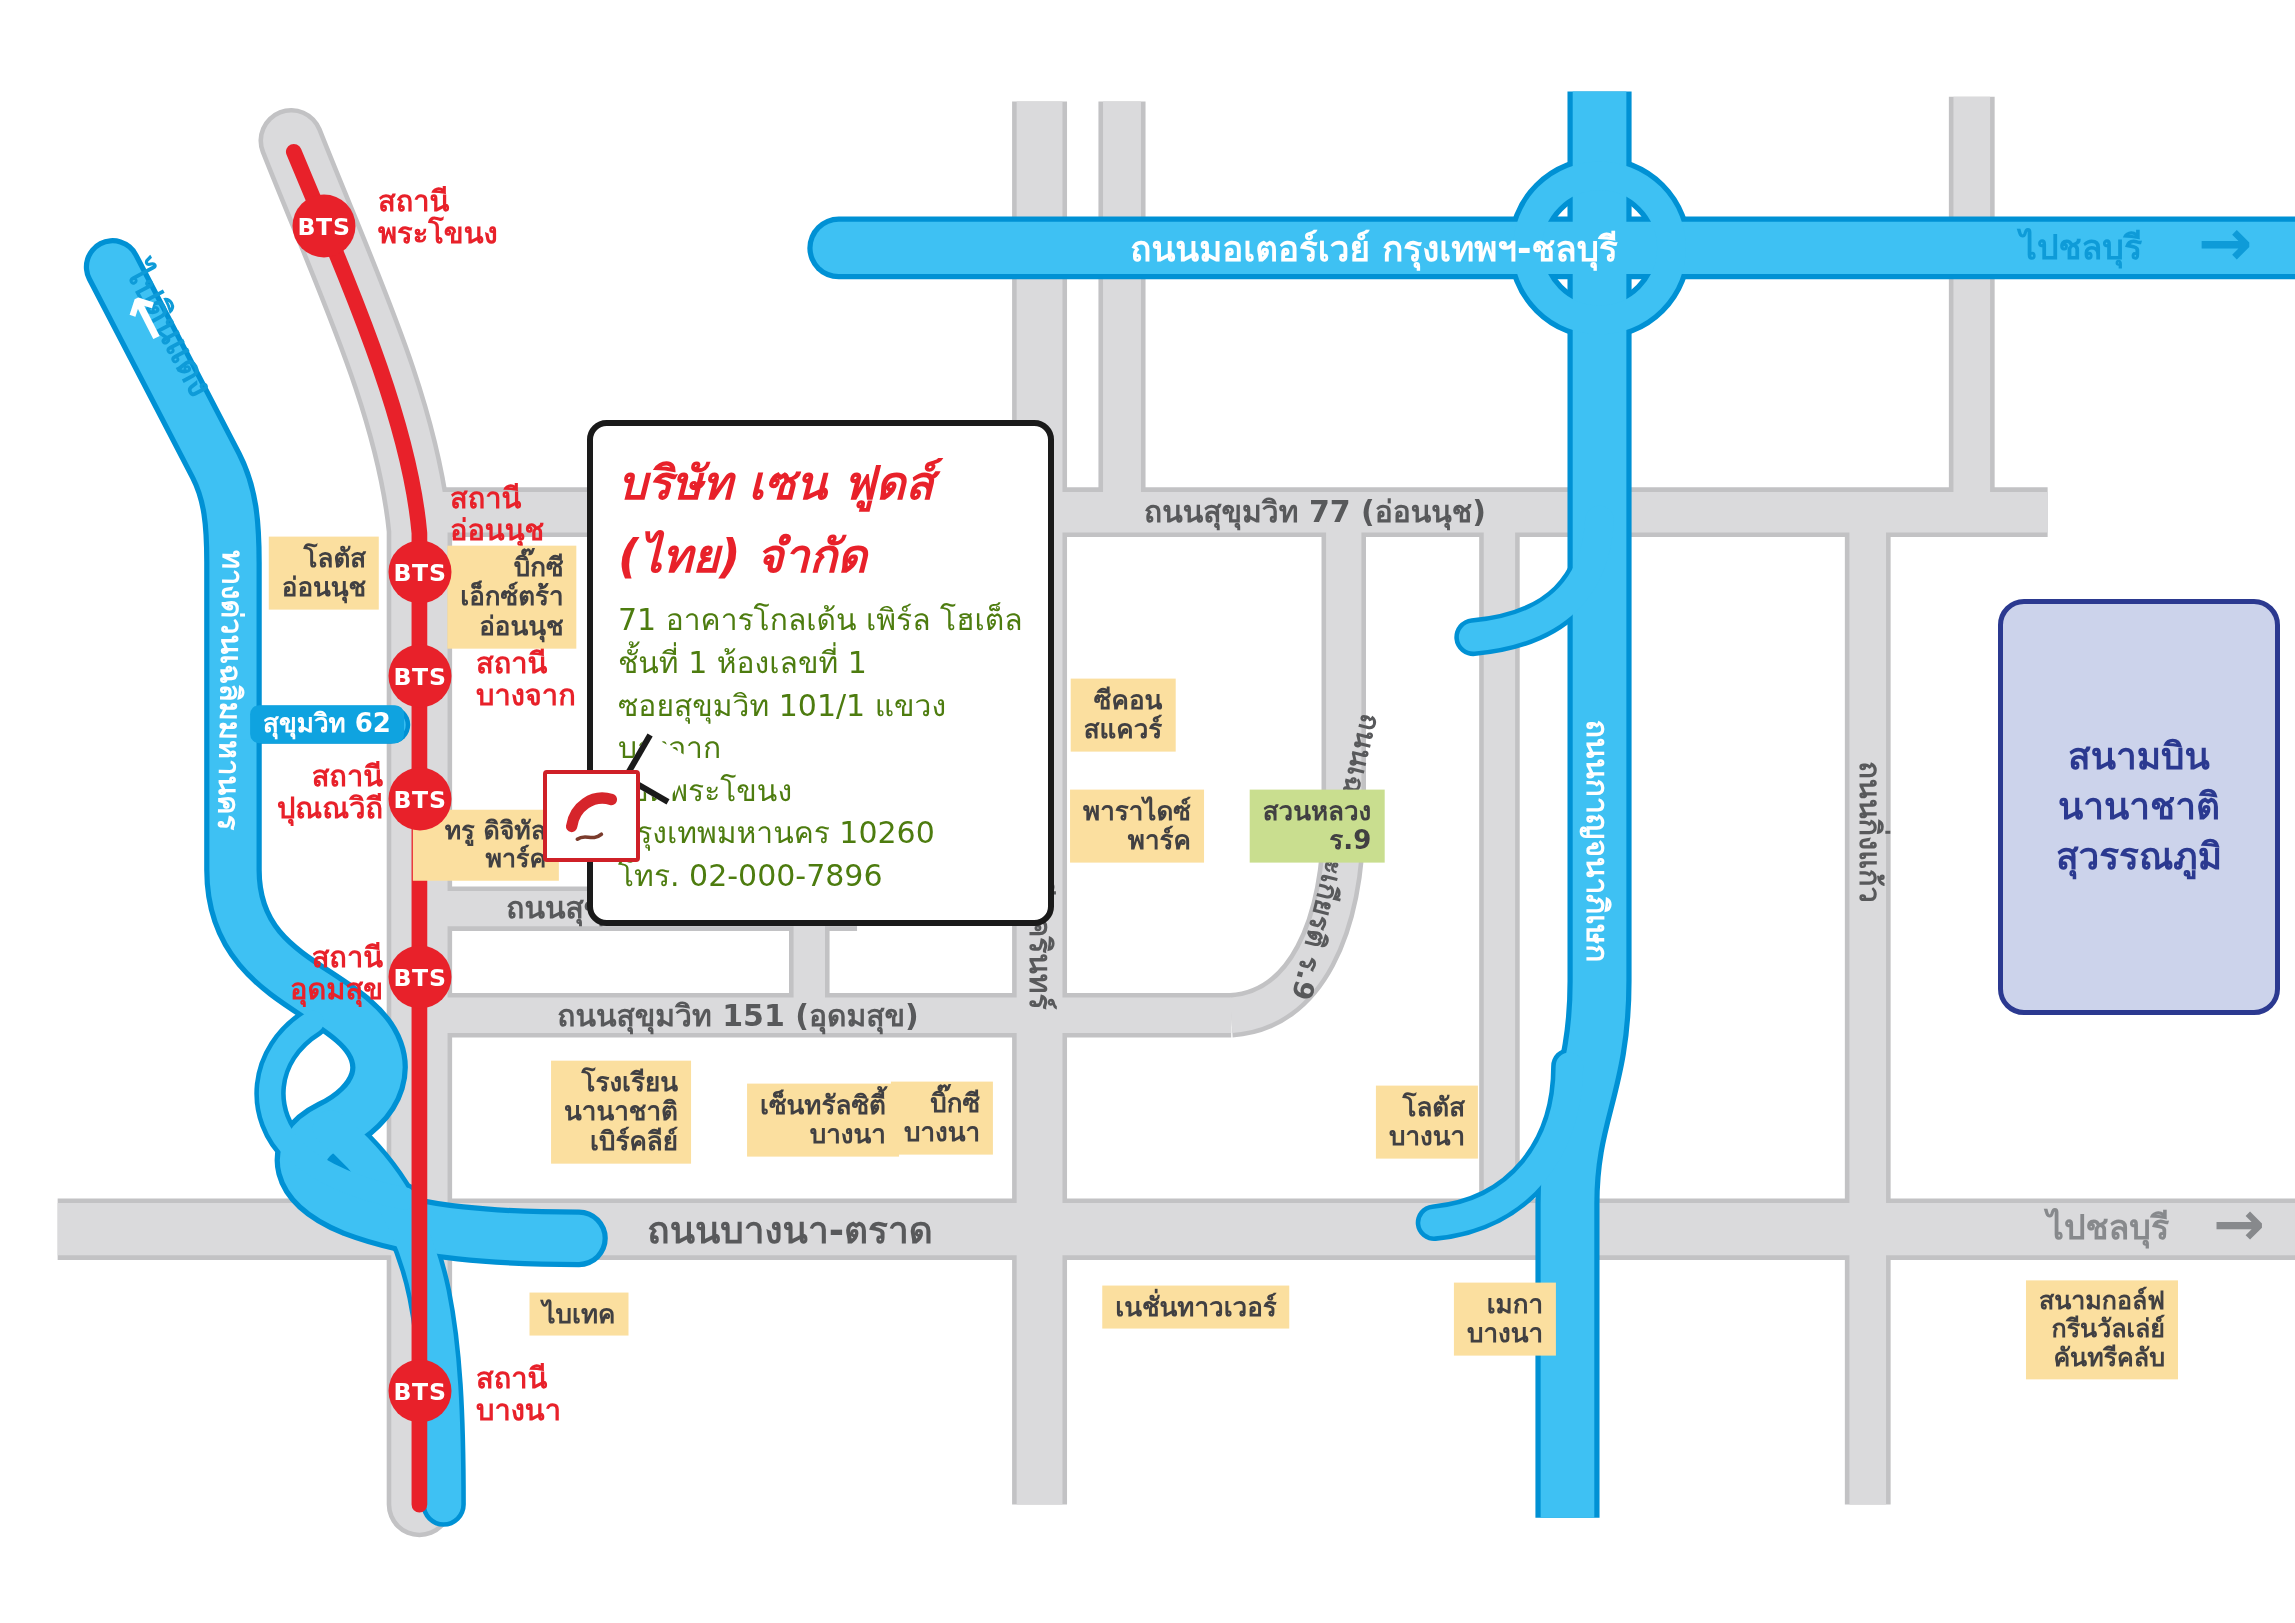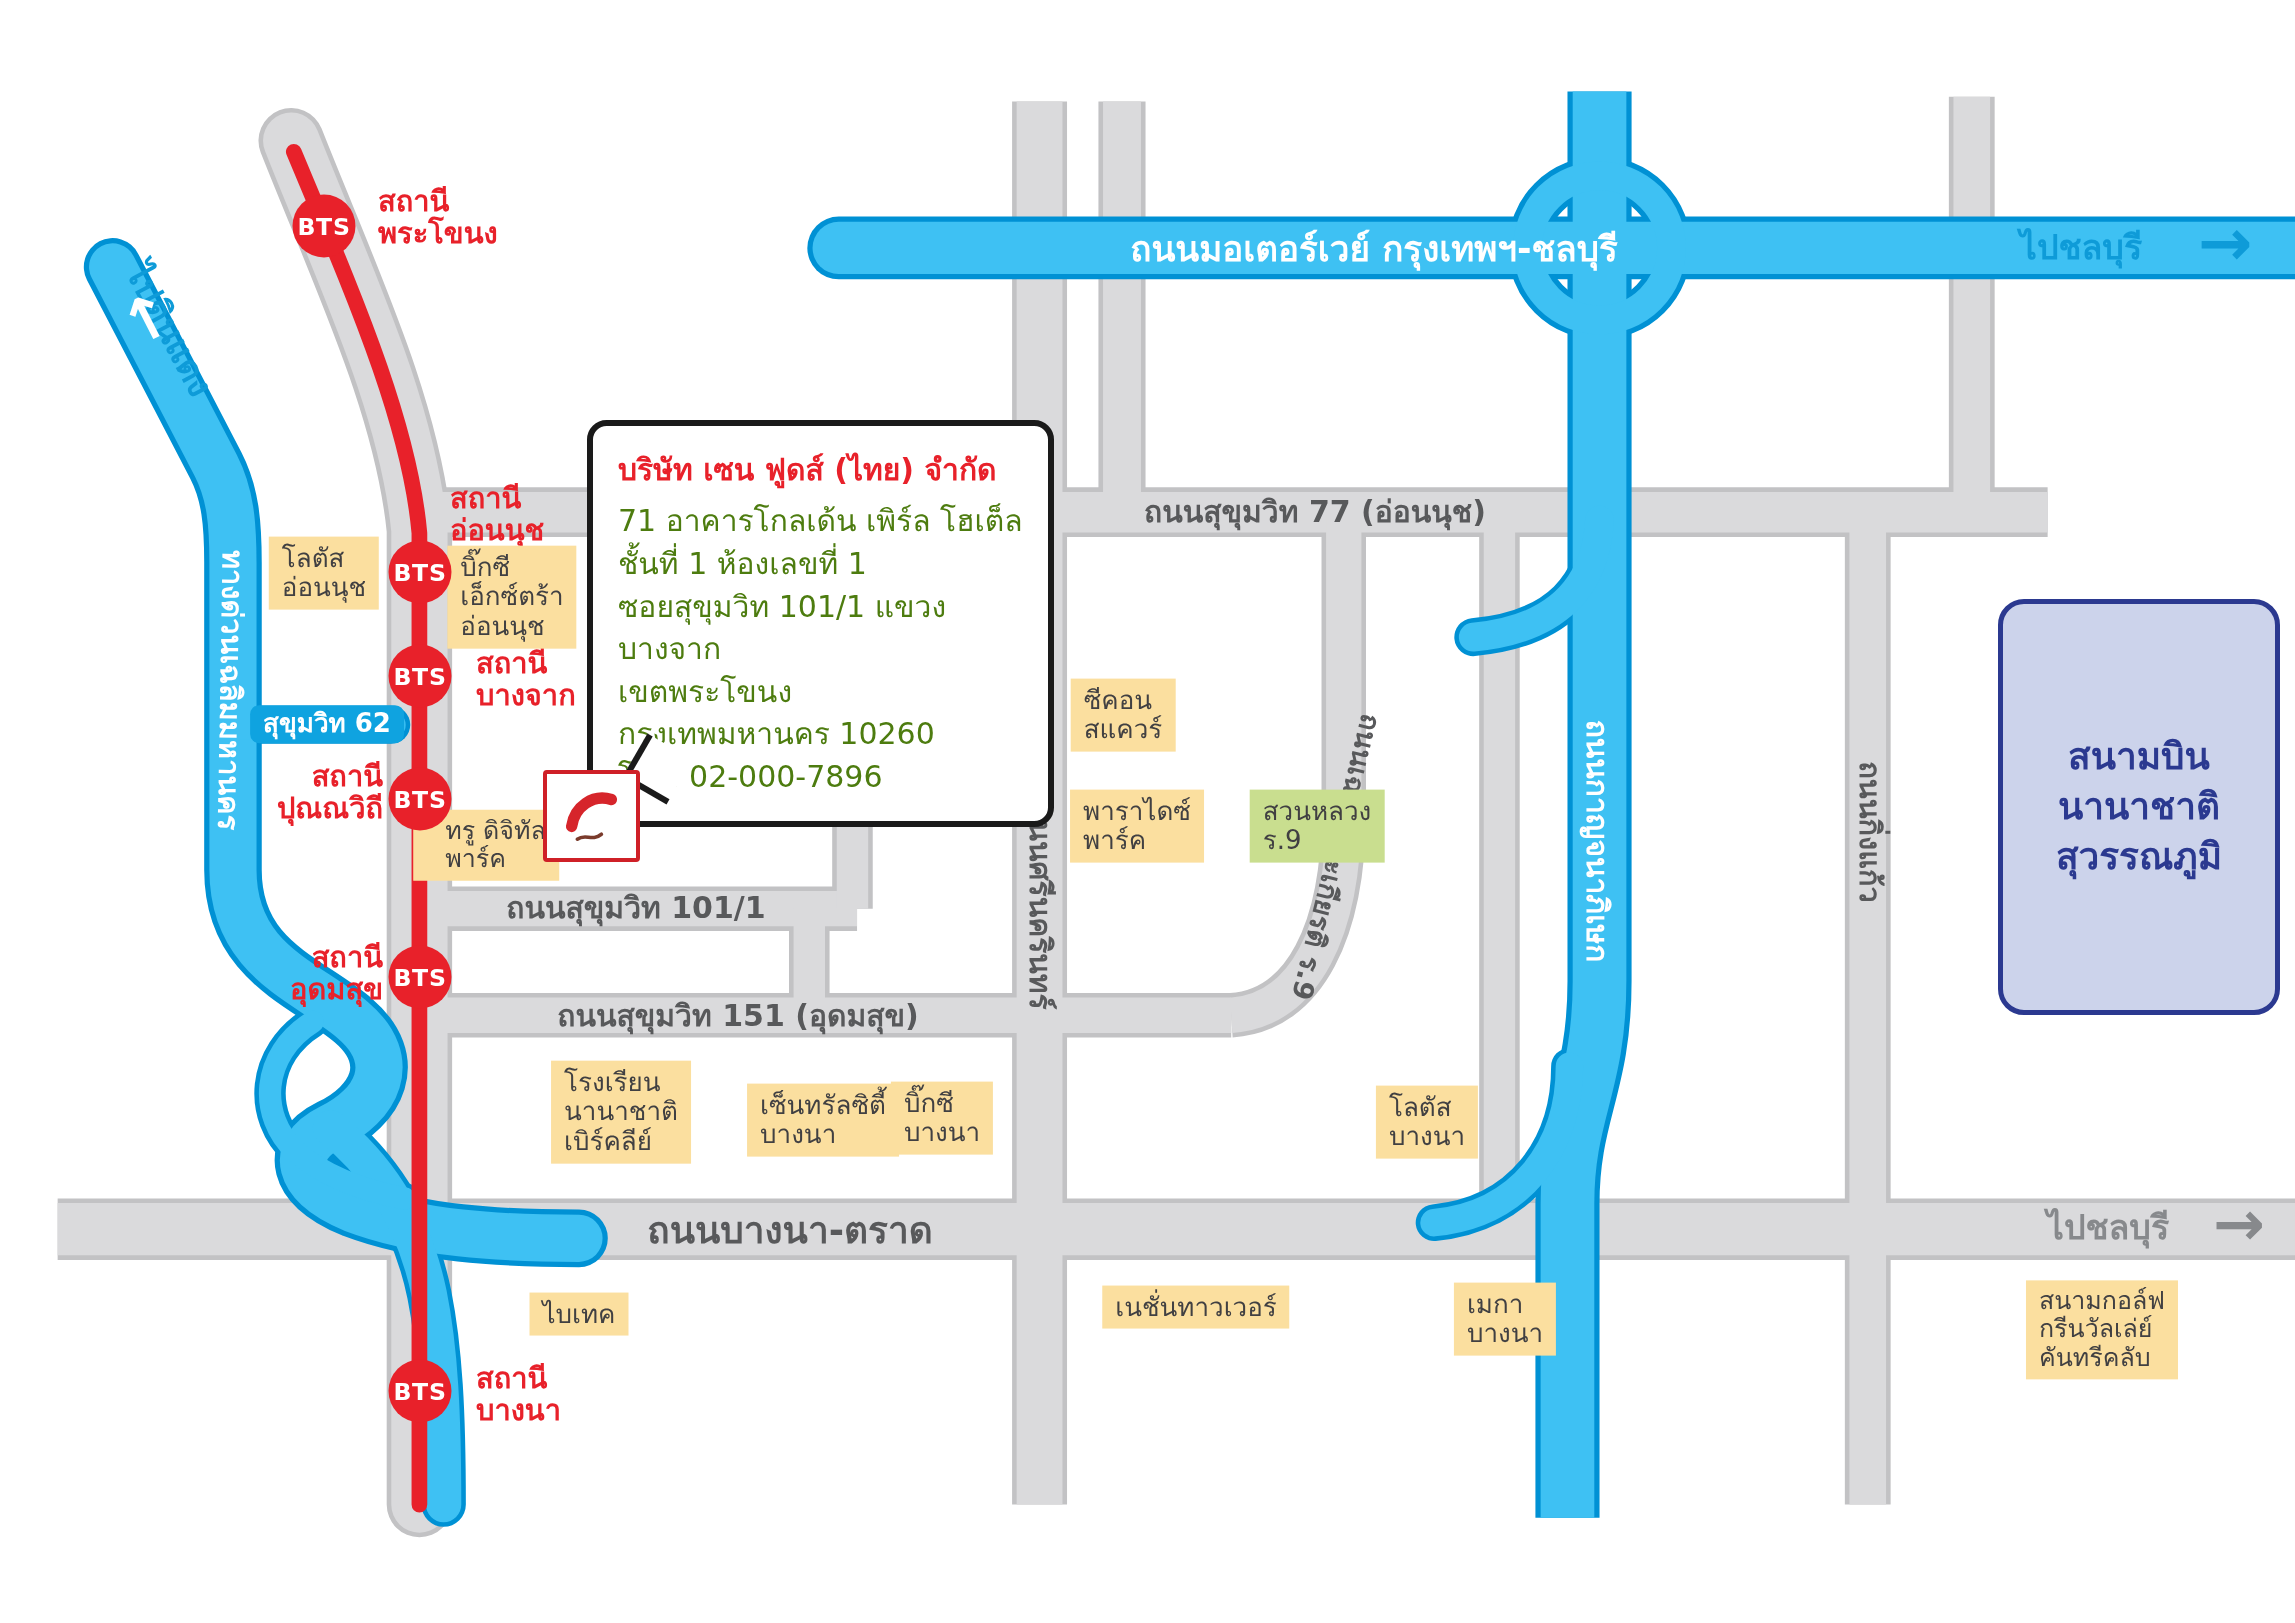--- a/index.html
+++ b/index.html
@@ -22,29 +22,29 @@
 
   .station { position:absolute; z-index:2; color:#e8212a; font-weight:bold; font-size:29px;
              line-height:1.12; white-space:pre-line; }
   .station.ra { text-align:right; transform:translateX(-100%); }
 
   .bts { position:absolute; z-index:3; width:63px; height:63px; border-radius:50%;
          background:#e8212a; color:#fff; font-weight:bold; font-size:23.6px;
          display:flex; align-items:center; justify-content:center;
          transform:translate(-50%,-50%); letter-spacing:0.7px; }
 
-  .lm { position:absolute; z-index:2; background:#fbdf9f; color:#414042; font-weight:normal;
+  .lm { position:absolute; z-index:2; background:#fbdf9f; color:#414042; font-weight:bold;
         font-size:26px; line-height:1.15; padding:6.5px 13px; white-space:pre-line;
-        text-align:left; transform:translate(-50%,-50%); }
+        text-align:right; transform:translate(-50%,-50%); }
   .lm.green { background:#c9de8f; }
 
   .callout { position:absolute; left:587px; top:420px; width:467px; box-sizing:border-box;
              background:#fff; border:6.5px solid #1a1a1a; border-radius:19.6px;
              padding:19.6px 25px 22px; z-index:5; }
-  .callout-title { color:#e8212a; font-size:30px; font-weight:bold; margin-bottom:7.9px; }
+  .callout-title { color:#e8212a; font-size:46px; font-weight:bold; margin-bottom:7.9px;font-style:italic; }
   .callout-address { font-size:30px; line-height:1.42; color:#4d7c0f; white-space:pre-line; }
   .callout-tail { position:absolute; left:631px; top:743px; width:46px; height:46px;
                   background:#fff; border-left:6.5px solid #1a1a1a; border-bottom:6.5px solid #1a1a1a;
                   transform:rotate(30deg); z-index:6; }
 
   .zen-box { position:absolute; left:543px; top:770px; width:97px; height:92px;
              box-sizing:border-box; background:#fff; border:4.6px solid #cf2027; border-radius:3.9px;
              display:flex; align-items:center; justify-content:center; z-index:7; }
 
   .airport { position:absolute; left:1965px; top:599px; width:282px; height:416px;

